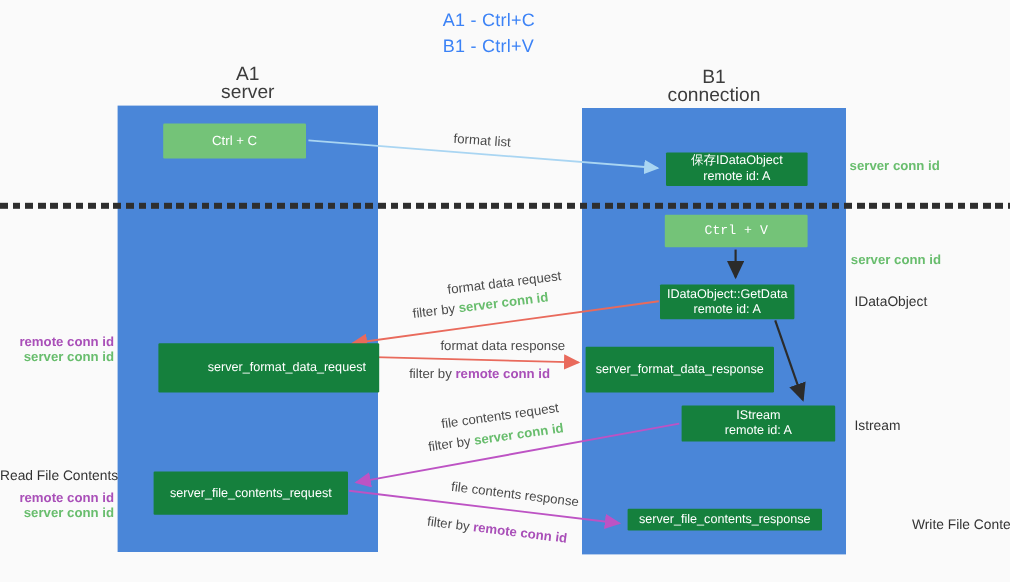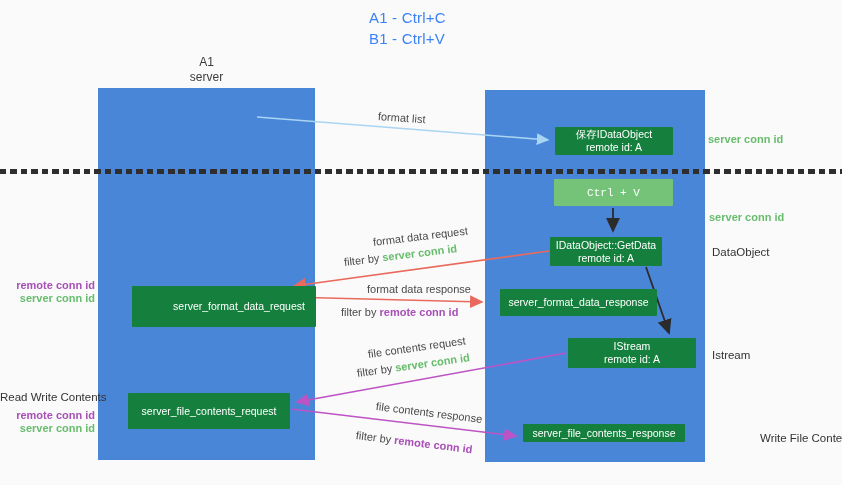--- a/index.html
+++ b/index.html
@@ -1,19 +1,19 @@
 <!DOCTYPE html>
 <html><head>
 <meta charset="utf-8">
 <style>
   html,body{margin:0;padding:0;}
   body{background:#e8e8e8;font-family:"Liberation Sans",sans-serif;}
   #canvas{position:relative;width:842px;height:485px;background:#fafafa;overflow:hidden;margin:0 auto;}
   .col{position:absolute;background:#4a86d8;}
-  .col-header{position:absolute;text-align:center;font-size:12px;line-height:15px;color:#3c3c3c;}
+  .col-header{position:absolute;text-align:center;font-size:16px;line-height:15px;color:#3c3c3c;}
   .title{position:absolute;left:369px;top:7px;font-size:15px;line-height:21px;color:#3b82f6;letter-spacing:.2px;}
   .box{position:absolute;display:flex;flex-direction:column;align-items:center;justify-content:center;
        color:#fff;text-align:center;border-radius:1px;}
   .box-green{background:#74c378;font-size:11px;}
   .box-orange{background:#15803d;font-size:10.5px;line-height:13px;}
   .dotted-line{position:absolute;left:0;top:169px;width:842px;height:5px;
        background:repeating-linear-gradient(90deg,#2e2e2e 0 6.5px,transparent 6.5px 10.5px);}
   .side-label{position:absolute;font-size:11.5px;color:#333;white-space:nowrap;}
   .green-bold{color:#68bd6d;font-weight:bold;}
   .purple-bold{color:#a94fb8;font-weight:bold;}
@@ -28,20 +28,24 @@
 <div id="canvas">
 
   <div class="title">
     <div>A1 - Ctrl+C</div>
     <div>B1 - Ctrl+V</div>
   </div>
 
   <div class="col-header" style="left:98px;top:55px;width:217px;">
     <div>A1</div>
     <div>server</div>
+  </div>
+  <div class="col-header" style="left:485px;top:57px;width:220px;">
+    <div>B1</div>
+    <div>connection</div>
   </div>
 
   <div class="col" style="left:98px;top:88px;width:217px;height:372px;"></div>
   <div class="col" style="left:485px;top:90px;width:220px;height:372px;"></div>
 
   <div class="dotted-line"></div>
 
   <svg class="overlay" width="842" height="485" viewBox="0 0 842 485">
     <defs>
       <marker id="m-blue" markerWidth="9" markerHeight="8" refX="7.5" refY="4" orient="auto">
@@ -59,40 +63,43 @@
     </defs>
     <line x1="257" y1="117" x2="548" y2="140" stroke="#a9d5f2" stroke-width="1.5" marker-end="url(#m-blue)"></line>
     <line x1="613" y1="208" x2="613" y2="231" stroke="#2b2b2b" stroke-width="1.8" marker-end="url(#m-blk)"></line>
     <line x1="549" y1="251" x2="294" y2="286" stroke="#e96a5c" stroke-width="1.6" marker-end="url(#m-red)"></line>
     <line x1="288" y1="297" x2="482" y2="302" stroke="#e96a5c" stroke-width="1.6" marker-end="url(#m-red)"></line>
     <line x1="646" y1="267" x2="669" y2="333" stroke="#2b2b2b" stroke-width="1.8" marker-end="url(#m-blk)"></line>
     <line x1="566" y1="353" x2="297" y2="402" stroke="#bd53c4" stroke-width="1.6" marker-end="url(#m-mag)"></line>
     <line x1="291" y1="409" x2="516" y2="436" stroke="#bd53c4" stroke-width="1.6" marker-end="url(#m-mag)"></line>
   </svg>
 
+  <div class="box box-green" style="left:136px;top:103px;width:119px;height:29px;">
+    <span>Ctrl + C</span>
+  </div>
 
   <div class="box box-orange" style="left:555px;top:127px;width:118px;height:28px;">
     <span>保存IDataObject</span>
     <span>remote id: A</span>
   </div>
 
   <div class="box box-green" style="left:554px;top:179px;width:119px;height:27px;font-family:Liberation Mono, monospace;">
     <span>Ctrl + V</span>
   </div>
 
   <div class="box box-orange" style="left:550px;top:237px;width:112px;height:29px;">
     <span>IDataObject::GetData</span>
     <span>remote id: A</span>
   </div>
 
   <div class="box box-orange" style="left:132px;top:286px;width:154px;height:41px;padding-left:30px;">
     <span>server_format_data_request</span>
   </div>
 
-  <div class="box box-orange" style="left:500px;top:289px;width:157px;height:27px;">
+  <div class="box box-orange" style="left:488px;top:289px;width:157px;height:38px;">
     <span>server_format_data_response</span>
   </div>
 
   <div class="box box-orange" style="left:568px;top:338px;width:128px;height:30px;">
     <span>IStream</span>
     <span>remote id: A</span>
   </div>
 
   <div class="box box-orange" style="left:128px;top:393px;width:162px;height:36px;">
     <span>server_file_contents_request</span>
@@ -123,27 +130,27 @@
   </div>
 
   <div class="arrow-label" style="left:376px;top:400px;transform:rotate(7deg);">file contents response</div>
   <div class="arrow-label" style="left:356px;top:429px;transform:rotate(7deg);">
     <span>filter by</span>
     <span class="purple-bold">remote conn id</span>
   </div>
 
   <div class="side-label green-bold" style="left:708px;top:133px;font-size:11px;">server conn id</div>
   <div class="side-label green-bold" style="left:709px;top:211px;font-size:11px;">server conn id</div>
-  <div class="side-label" style="left:712px;top:246px;">DataObject</div>
+  <div class="side-label" style="left:712px;top:246px;">IDataObject</div>
   <div class="side-label" style="left:712px;top:349px;">Istream</div>
   <div class="side-label" style="left:712px;top:432px;margin-left:48px;">Write File Contents</div>
 
   <div class="stack" style="left:0;top:279px;width:95px;">
     <div class="purple-bold">remote conn id</div>
     <div class="green-bold">server conn id</div>
   </div>
   <div class="stack" style="left:0;top:391px;width:95px;">
-    <div class="plain">Read Write Contents</div>
+    <div class="plain">Read File Contents</div>
     <div class="purple-bold">remote conn id</div>
     <div class="green-bold">server conn id</div>
   </div>
 
 </div>
 
 </body></html>

